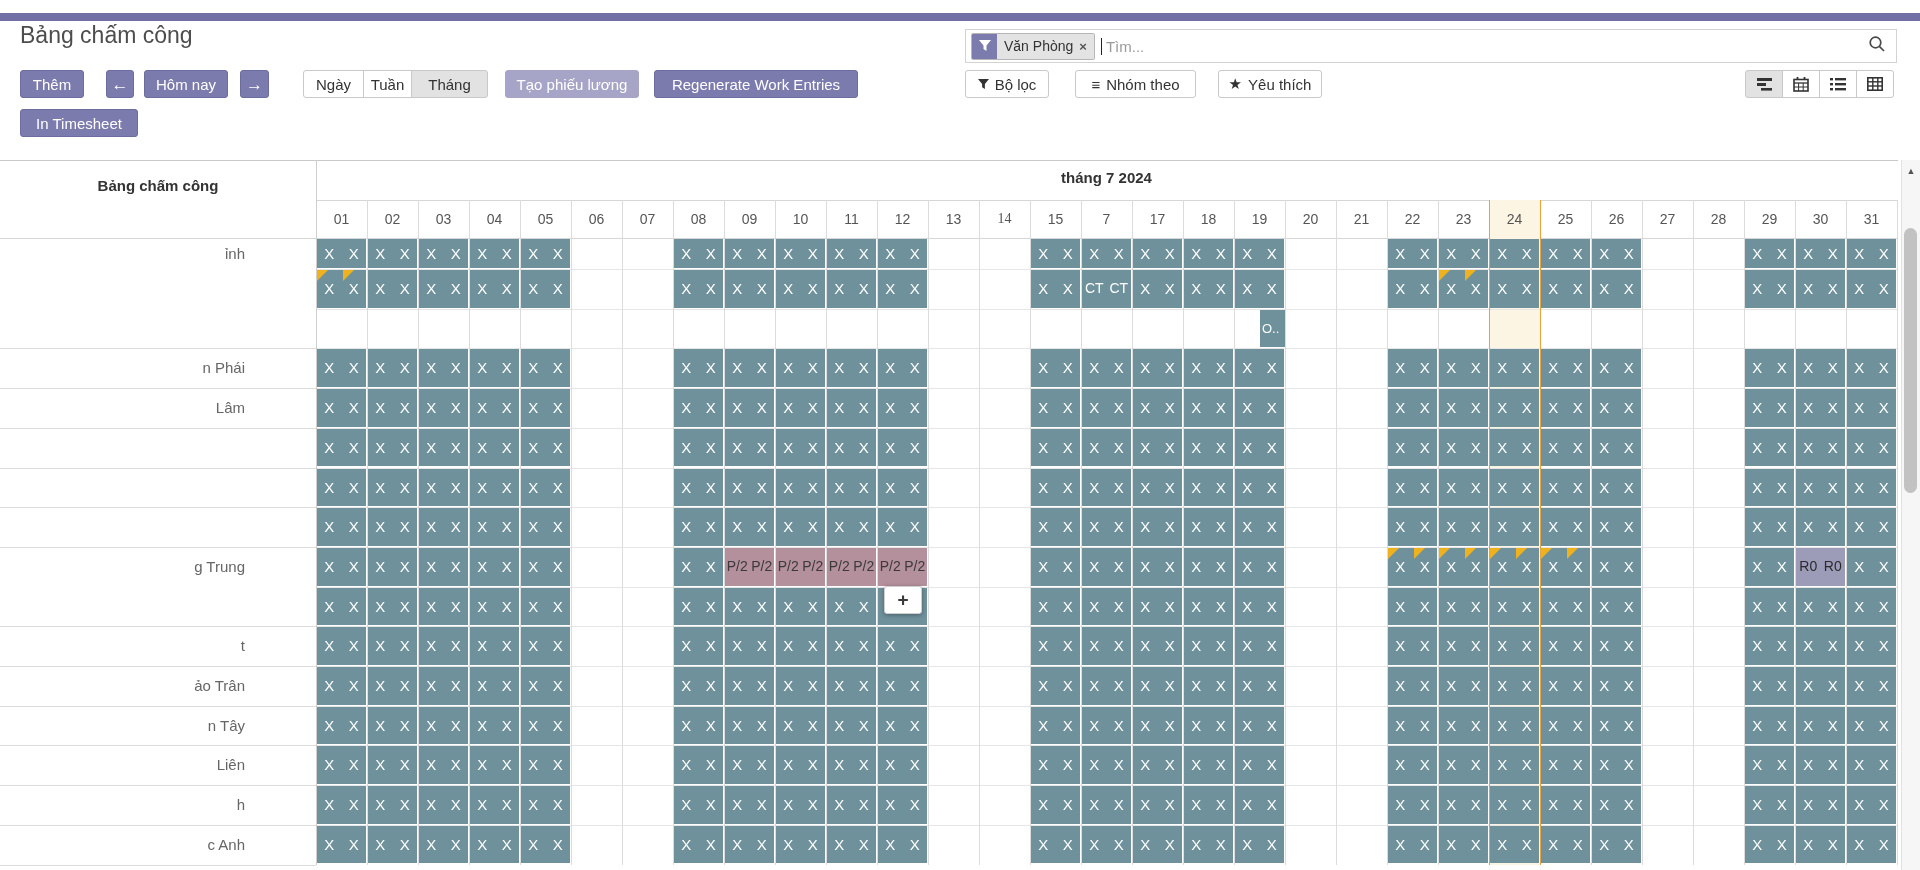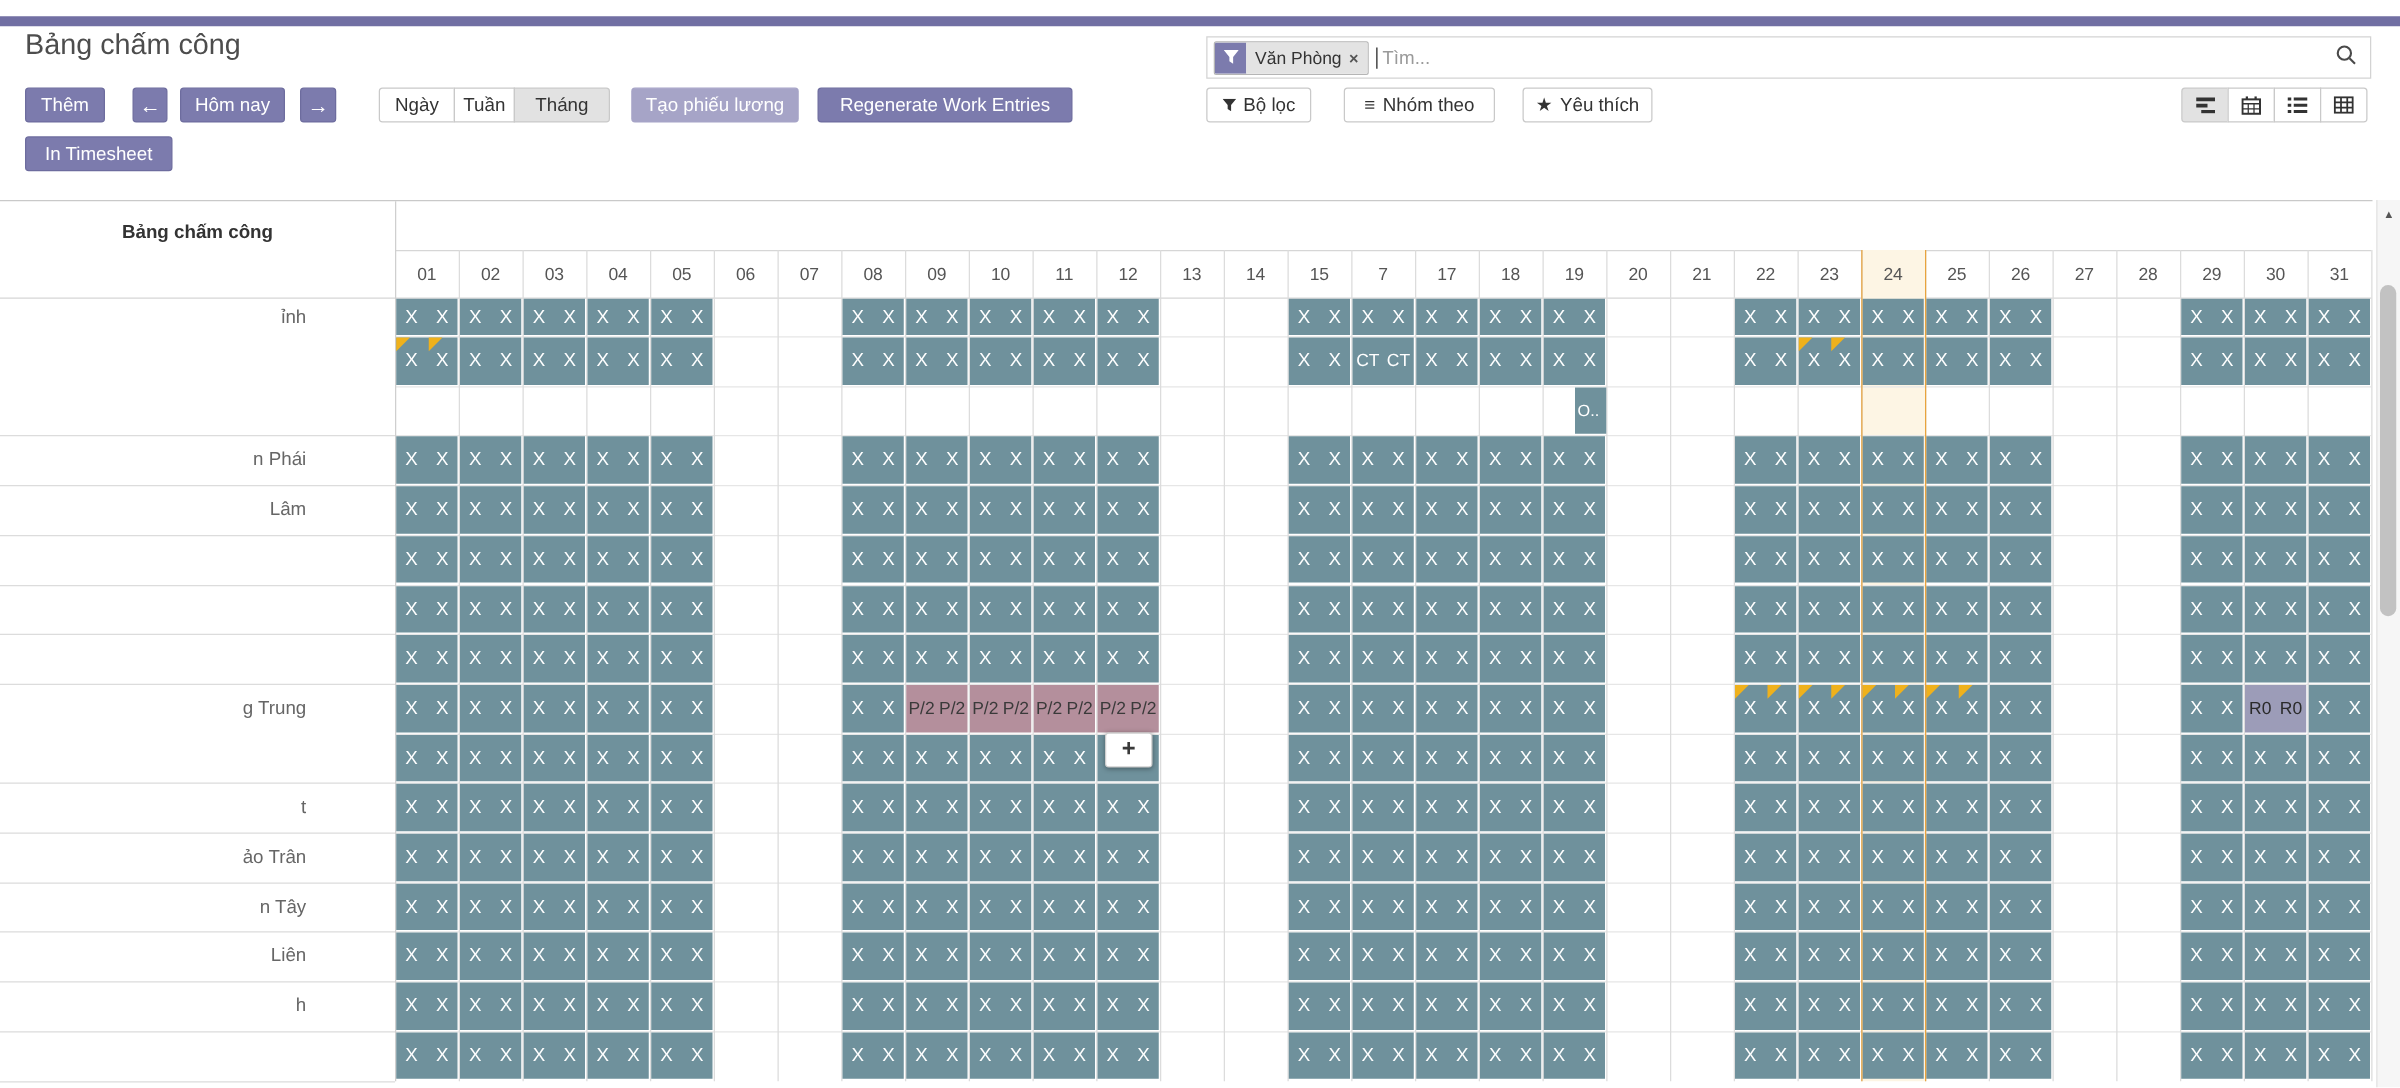--- a/index.html
+++ b/index.html
@@ -167,35 +167,36 @@
       <rect x="0.8" y="0.8" width="14.4" height="12.4" fill="none" stroke="#333" stroke-width="1.6"></rect>
       <line x1="0.8" y1="4.8" x2="15.2" y2="4.8" stroke="#333" stroke-width="1.4"></line>
       <line x1="0.8" y1="9" x2="15.2" y2="9" stroke="#333" stroke-width="1.4"></line>
       <line x1="5.8" y1="0.8" x2="5.8" y2="13.2" stroke="#333" stroke-width="1.4"></line>
       <line x1="10.8" y1="0.8" x2="10.8" y2="13.2" stroke="#333" stroke-width="1.4"></line>
     </svg>
 </div>
 
 <div id="gantt">
   <div class="abs ptitle">Bảng chấm công</div>
+  <div class="abs mlabel">tháng 7 2024</div>
 <div class="todaybg" style="left: 1489px; top: 39px; width: 51px; height: 664.5px; background: rgb(253, 245, 228);"></div>
     <div class="dayhead" style="left: 316px; width: 51px; z-index: 2;">01</div>
     <div class="dayhead" style="left: 367px; width: 51px; z-index: 2;">02</div>
     <div class="dayhead" style="left: 418px; width: 51px; z-index: 2;">03</div>
     <div class="dayhead" style="left: 469px; width: 51px; z-index: 2;">04</div>
     <div class="dayhead" style="left: 520px; width: 51px; z-index: 2;">05</div>
     <div class="dayhead" style="left: 571px; width: 51px; z-index: 2;">06</div>
     <div class="dayhead" style="left: 622px; width: 51px; z-index: 2;">07</div>
     <div class="dayhead" style="left: 673px; width: 51px; z-index: 2;">08</div>
     <div class="dayhead" style="left: 724px; width: 51px; z-index: 2;">09</div>
     <div class="dayhead" style="left: 775px; width: 51px; z-index: 2;">10</div>
     <div class="dayhead" style="left: 826px; width: 51px; z-index: 2;">11</div>
     <div class="dayhead" style="left: 877px; width: 51px; z-index: 2;">12</div>
     <div class="dayhead" style="left: 928px; width: 51px; z-index: 2;">13</div>
-    <div class="dayhead" style="left: 979px; width: 51px; z-index: 2;">14</div>
+    <div class="dayhead" style="left: 979px; width: 51px; z-index: 2; font-family: Liberation Serif, serif;">14</div>
     <div class="dayhead" style="left: 1030px; width: 51px; z-index: 2;">15</div>
     <div class="dayhead" style="left: 1081px; width: 51px; z-index: 2;">7</div>
     <div class="dayhead" style="left: 1132px; width: 51px; z-index: 2;">17</div>
     <div class="dayhead" style="left: 1183px; width: 51px; z-index: 2;">18</div>
     <div class="dayhead" style="left: 1234px; width: 51px; z-index: 2;">19</div>
     <div class="dayhead" style="left: 1285px; width: 51px; z-index: 2;">20</div>
     <div class="dayhead" style="left: 1336px; width: 51px; z-index: 2;">21</div>
     <div class="dayhead" style="left: 1387px; width: 51px; z-index: 2;">22</div>
     <div class="dayhead" style="left: 1438px; width: 51px; z-index: 2;">23</div>
     <div class="dayhead" style="left: 1489px; width: 51px; z-index: 2;">24</div>
@@ -1571,20 +1572,21 @@
       <span>X</span>
     </div>
     <div class="band" style="left: 1796px; top: 625.1px; width: 49px; height: 37.7px; background: rgb(111, 145, 156); color: rgb(255, 255, 255); font-size: 15px; line-height: 37.7px;">
       <span>X</span>
       <span>X</span>
     </div>
     <div class="band" style="left: 1847px; top: 625.1px; width: 49px; height: 37.7px; background: rgb(111, 145, 156); color: rgb(255, 255, 255); font-size: 15px; line-height: 37.7px;">
       <span>X</span>
       <span>X</span>
     </div>
+    <div class="rowlabel" style="top: 663.8px; height: 39.7px; line-height: 39.7px;">c Anh</div>
     <div class="nameline" style="top: 703.5px;"></div>
     <div class="band" style="left: 317px; top: 664.8px; width: 49px; height: 37.7px; background: rgb(111, 145, 156); color: rgb(255, 255, 255); font-size: 15px; line-height: 37.7px;">
       <span>X</span>
       <span>X</span>
     </div>
     <div class="band" style="left: 368px; top: 664.8px; width: 49px; height: 37.7px; background: rgb(111, 145, 156); color: rgb(255, 255, 255); font-size: 15px; line-height: 37.7px;">
       <span>X</span>
       <span>X</span>
     </div>
     <div class="band" style="left: 419px; top: 664.8px; width: 49px; height: 37.7px; background: rgb(111, 145, 156); color: rgb(255, 255, 255); font-size: 15px; line-height: 37.7px;">

